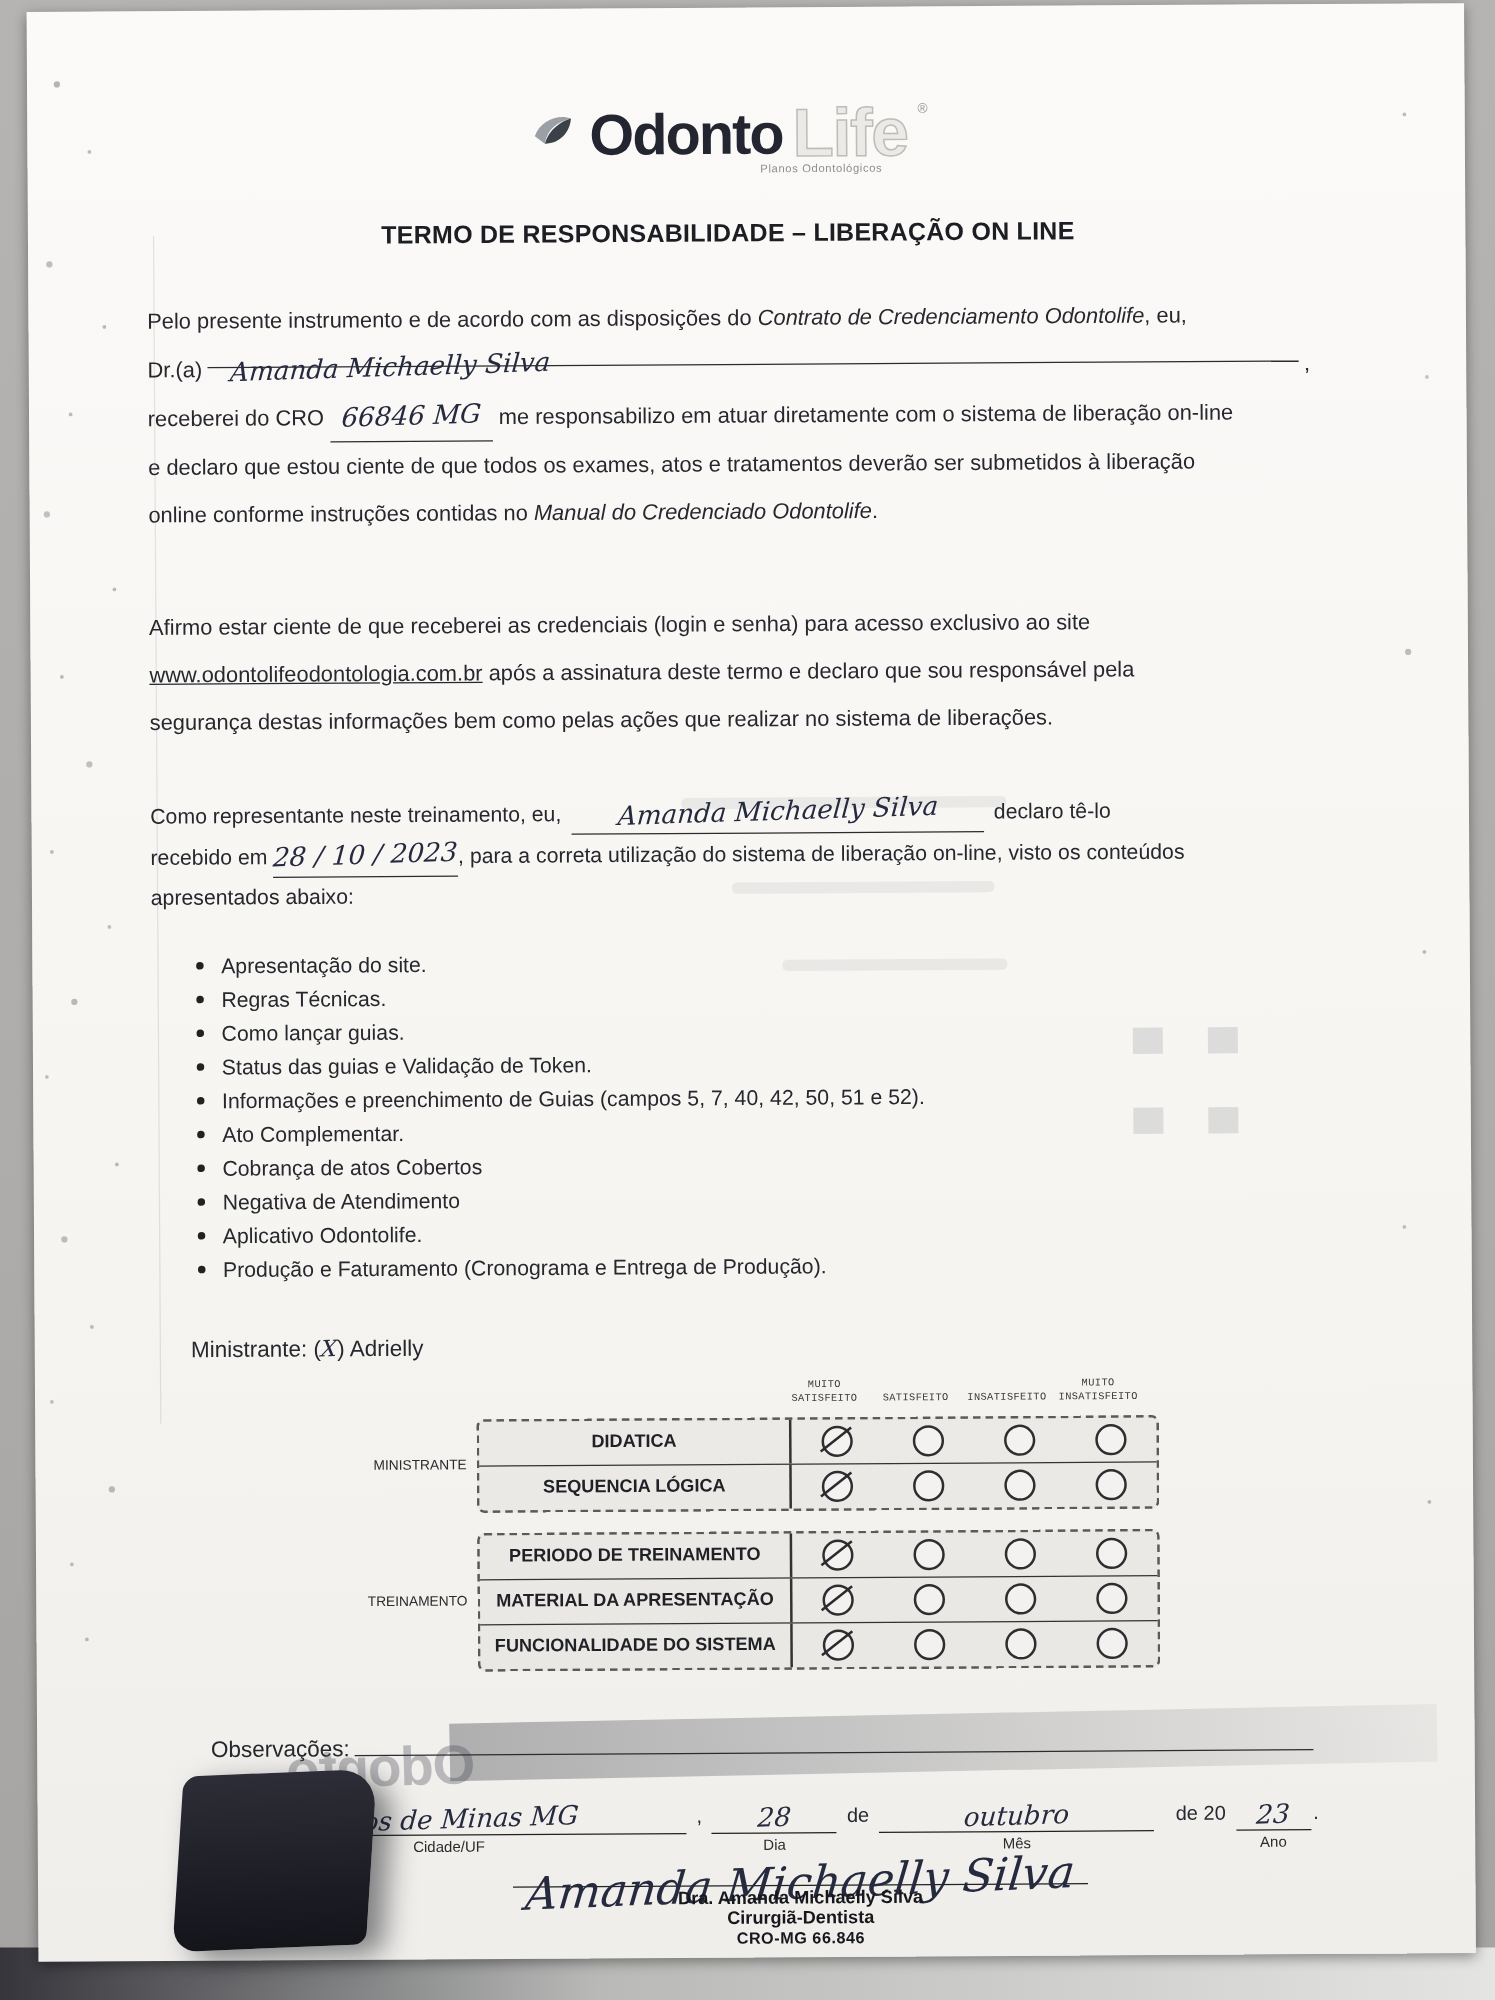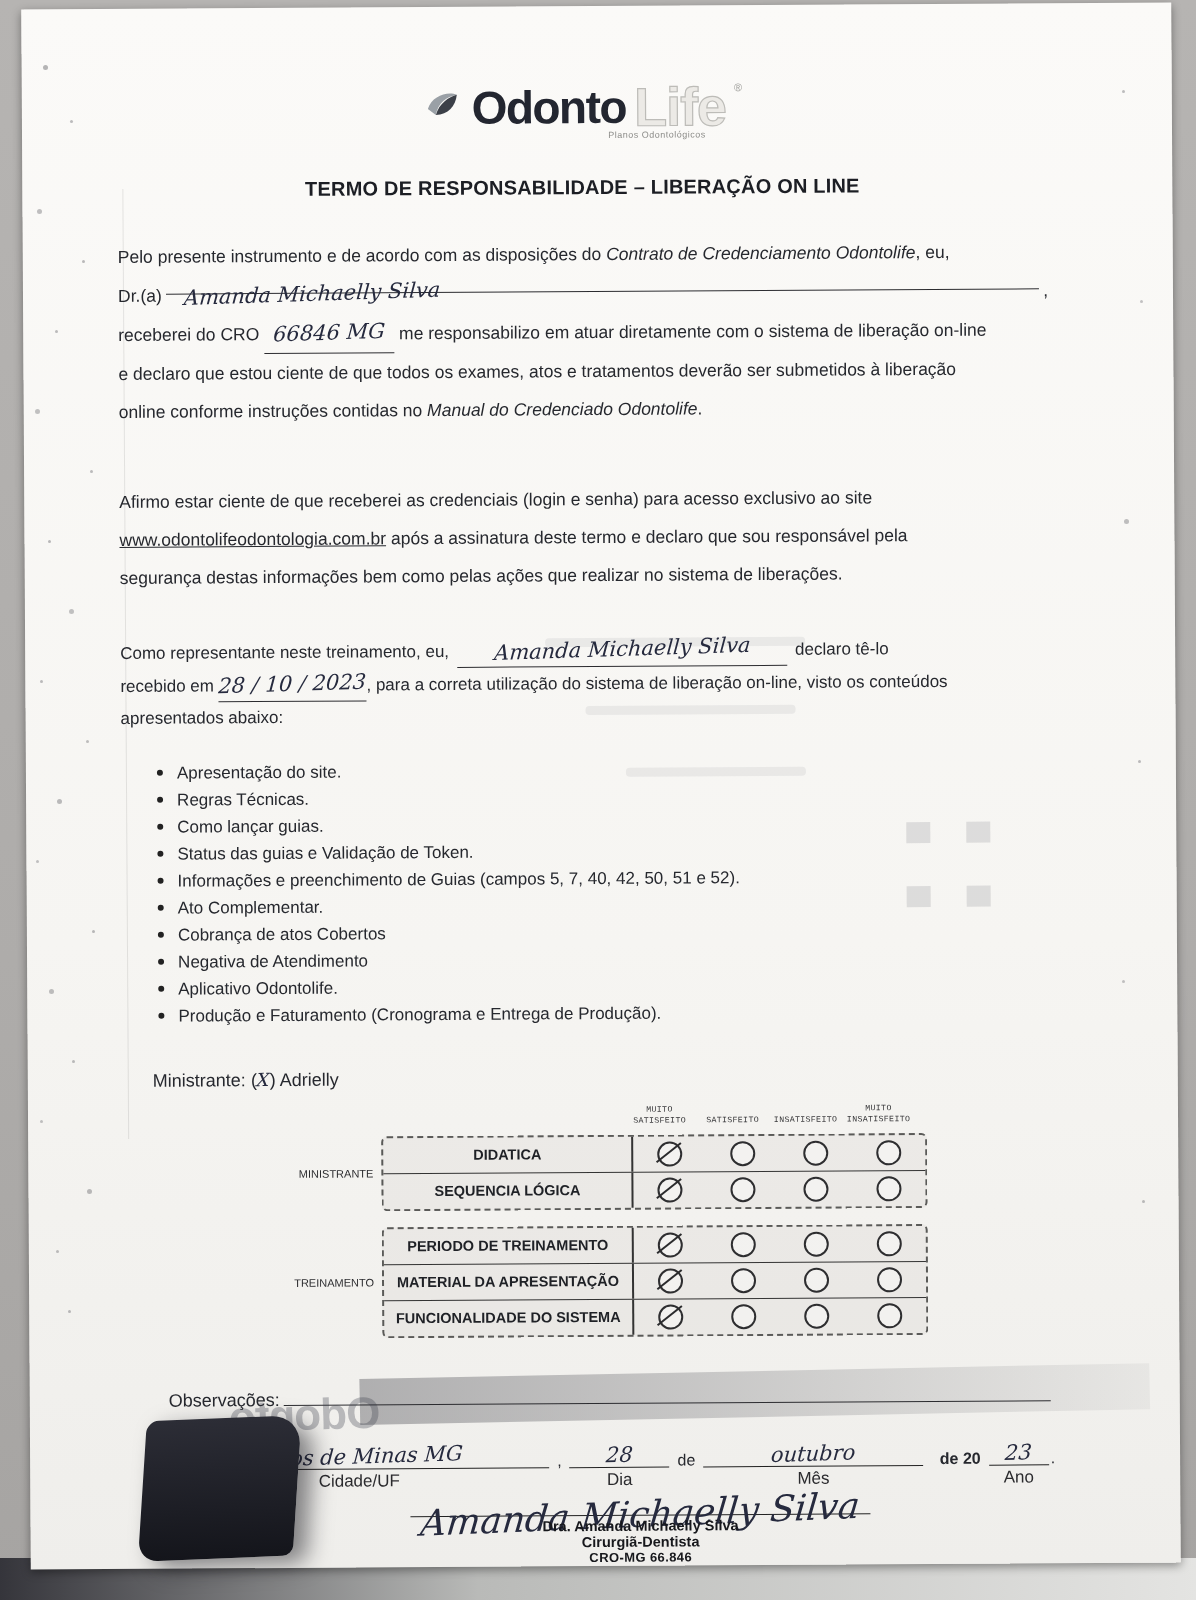--- a/index.html
+++ b/index.html
@@ -72,21 +72,21 @@
   .r-label{font-weight:bold;font-size:14.5px;text-align:center;border-right:2px solid #333;height:100%;
     display:flex;align-items:center;justify-content:center;color:#1f2126;}
   .circ{width:21px;height:21px;border:2px solid #2e2e30;border-radius:50%;justify-self:center;position:relative;background:rgba(255,255,255,.4);}
   .circ.checked::after{content:"";position:absolute;left:-6px;top:8px;width:31px;border-top:2.3px solid #2b2b2d;transform:rotate(-38deg);}
   
   .obs-line{display:flex;align-items:baseline;margin:48px 0 0 44px;font-size:18px;}
   
   .date-row{display:flex;align-items:flex-end;margin:34px 0 0 44px;font-size:16px;}
   .blank-col{display:inline-flex;flex-direction:column;align-items:center;}
   .blank-col .line{border-bottom:1.8px solid #222;text-align:center;width:100%;}
-  .blank-col .lbl{font-size:17px;margin-top:2px;color:#2b2b2e;}
+  .blank-col .lbl{font-size:12px;margin-top:2px;color:#2b2b2e;}
   .date-word{padding-bottom:20px;margin:0 8px;}
   
   .sig-wrap{width:560px;margin:4px auto 0;transform:translateX(50px);text-align:center;position:relative;}
   .sig-script{position:relative;z-index:3;margin-bottom:-20px;}
   .sig-line{border-bottom:1.8px solid #222;width:460px;margin:0 auto;}
   .stamp{margin-top:2px;position:relative;z-index:3;}
   .stamp-name{font-weight:bold;font-size:14.5px;color:#17181c;}
   .stamp-title{font-weight:bold;font-size:14.5px;color:#17181c;}
   .stamp-cro{font-weight:bold;font-size:13px;color:#17181c;letter-spacing:.4px;}
 </style>
@@ -243,21 +243,21 @@
         <span class="date-word">,</span>
         <span class="blank-col" style="width:100px;">
           <span class="line"><span class="hand">28</span></span>
           <span class="lbl">Dia</span>
         </span>
         <span class="date-word">de</span>
         <span class="blank-col" style="width:220px;">
           <span class="line"><span class="hand">outubro</span></span>
           <span class="lbl">Mês</span>
         </span>
-        <span class="date-word" style="margin-left:auto;font-weight:bold;">de 20</span>
+        <span class="date-word" style="margin-left:auto;">de 20</span>
         <span class="blank-col" style="width:60px;">
           <span class="line"><span class="hand">23</span></span>
           <span class="lbl">Ano</span>
         </span>
         <span class="date-word" style="margin:0 0 0 2px;">.</span>
       </div>
 
       <div class="sig-wrap">
         <div class="sig-script"><span class="hand hand-big">Amanda Michaelly Silva</span></div>
         <div class="sig-line"></div>

